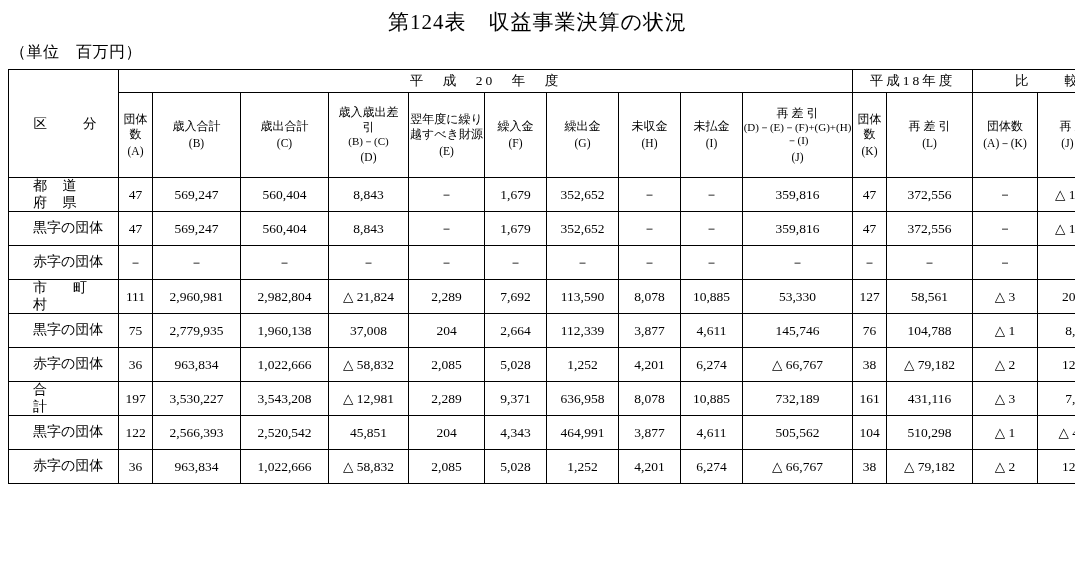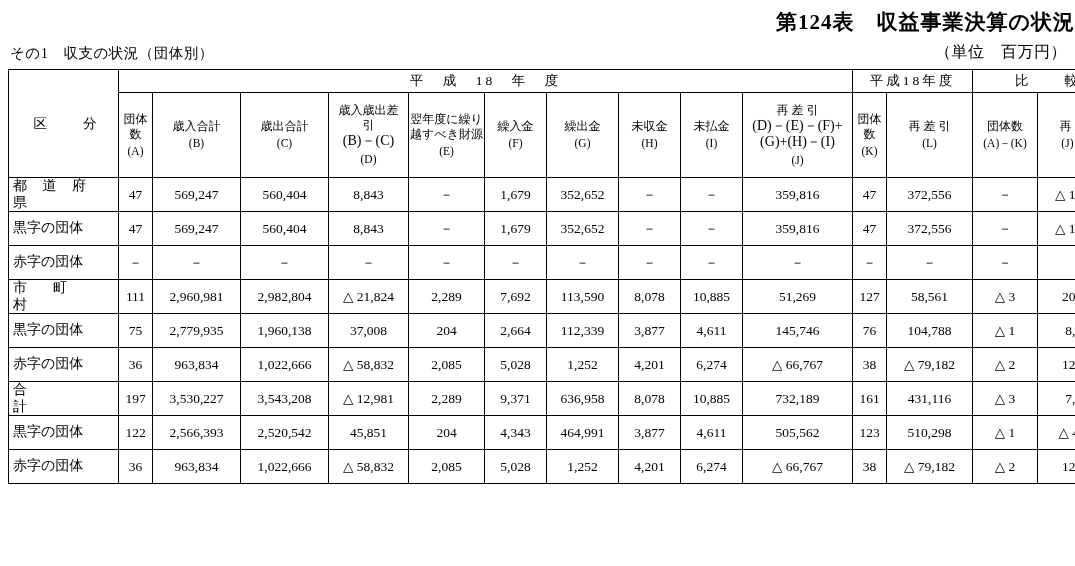--- a/index.html
+++ b/index.html
@@ -14,26 +14,26 @@
     color: #000000;
     position: relative;
     overflow: hidden;
   }
   .page {
     position: relative;
     width: 1075px;
     height: 566px;
   }
   .doc-title {
-    text-align: right;
+    text-align: center;
     font-size: 21px;
     letter-spacing: 1px;
     margin-top: 8px;
     margin-bottom: 6px;
-    font-weight: bold;
+    font-weight: normal;
   }
   .subhead-row {
     display: flex;
     justify-content: space-between;
     align-items: flex-end;
     padding: 0 8px 0 10px;
     font-size: 14.5px;
     margin-bottom: 6px;
   }
   .subhead-left {
@@ -75,42 +75,42 @@
   .hdr-main .vlabel {
     font-size: 12px;
     line-height: 1.25;
   }
   .hdr-main .code {
     font-size: 11.5px;
     display: block;
     margin-top: 3px;
   }
   .hdr-main .formula {
-    font-size: 14px;
+    font-size: 11px;
     line-height: 1.2;
     display: block;
   }
   .kubun {
     font-size: 14px;
     letter-spacing: 6px;
     padding-left: 6px !important;
   }
   .narrow-label {
     font-size: 12px;
     line-height: 1.2;
   }
   .datarow td {
     height: 33px;
     font-size: 13.5px;
     padding: 0 6px;
     text-align: right;
   }
   .datarow td.rowhead {
     text-align: left;
-    padding-left: 4px;
+    padding-left: 24px;
     padding-right: 8px;
     font-size: 14px;
     margin-top: 24px;
   }
   .rowhead.spread {
     letter-spacing: 6px;
   }
   .rowhead.indent {
     text-align: right;
   }
@@ -135,21 +135,20 @@
   col.c-hikaku-s { width: 86px; }
 </style>
 </head>
 <body>
 
 <div class="page">
 
   <div class="doc-title">第124表　収益事業決算の状況</div>
 
   <div class="subhead-row">
-    <div class="subhead-left">その1　収支の状況（団体別）</div>
     <div class="subhead-right">（単位　百万円）</div>
   </div>
 
   <table class="maintable">
     <colgroup>
       <col class="c-kubun">
       <col class="c-dantai">
       <col class="c-sainyu">
       <col class="c-saishutsu">
       <col class="c-sashihiki">
@@ -160,21 +159,21 @@
       <col class="c-mibarai">
       <col class="c-saisashi">
       <col class="c-dantai18">
       <col class="c-saisashi18">
       <col class="c-hikaku-d">
       <col class="c-hikaku-s">
     </colgroup>
     <tbody>
       <tr class="hdr-top">
         <td rowspan="2" class="kubun">区　　分</td>
-        <td colspan="10">平　成　18　年　度</td>
+        <td colspan="10">平　成　20　年　度</td>
         <td colspan="2">平成18年度</td>
         <td colspan="2">比　　較</td>
       </tr>
       <tr class="hdr-main">
         <td>
           <span class="vlabel narrow-label">団体数</span>
           <span class="code">(A)</span>
         </td>
         <td>
           <span class="vlabel">歳入合計</span>
@@ -290,21 +289,21 @@
         <td class="rowhead spread">市　町　村</td>
         <td>111</td>
         <td>2,960,981</td>
         <td>2,982,804</td>
         <td>△ 21,824</td>
         <td>2,289</td>
         <td>7,692</td>
         <td>113,590</td>
         <td>8,078</td>
         <td>10,885</td>
-        <td>51,269</td>
+        <td>53,330</td>
         <td>127</td>
         <td>58,561</td>
         <td>△ 3</td>
         <td>20,418</td>
       </tr>
 
       <tr class="datarow">
         <td class="rowhead indent">黒字の団体</td>
         <td>75</td>
         <td>2,779,935</td>
@@ -363,21 +362,21 @@
         <td>122</td>
         <td>2,566,393</td>
         <td>2,520,542</td>
         <td>45,851</td>
         <td>204</td>
         <td>4,343</td>
         <td>464,991</td>
         <td>3,877</td>
         <td>4,611</td>
         <td>505,562</td>
-        <td>123</td>
+        <td>104</td>
         <td>510,298</td>
         <td>△ 1</td>
         <td>△  4,736</td>
       </tr>
 
       <tr class="datarow">
         <td class="rowhead indent">赤字の団体</td>
         <td>36</td>
         <td>963,834</td>
         <td>1,022,666</td>

